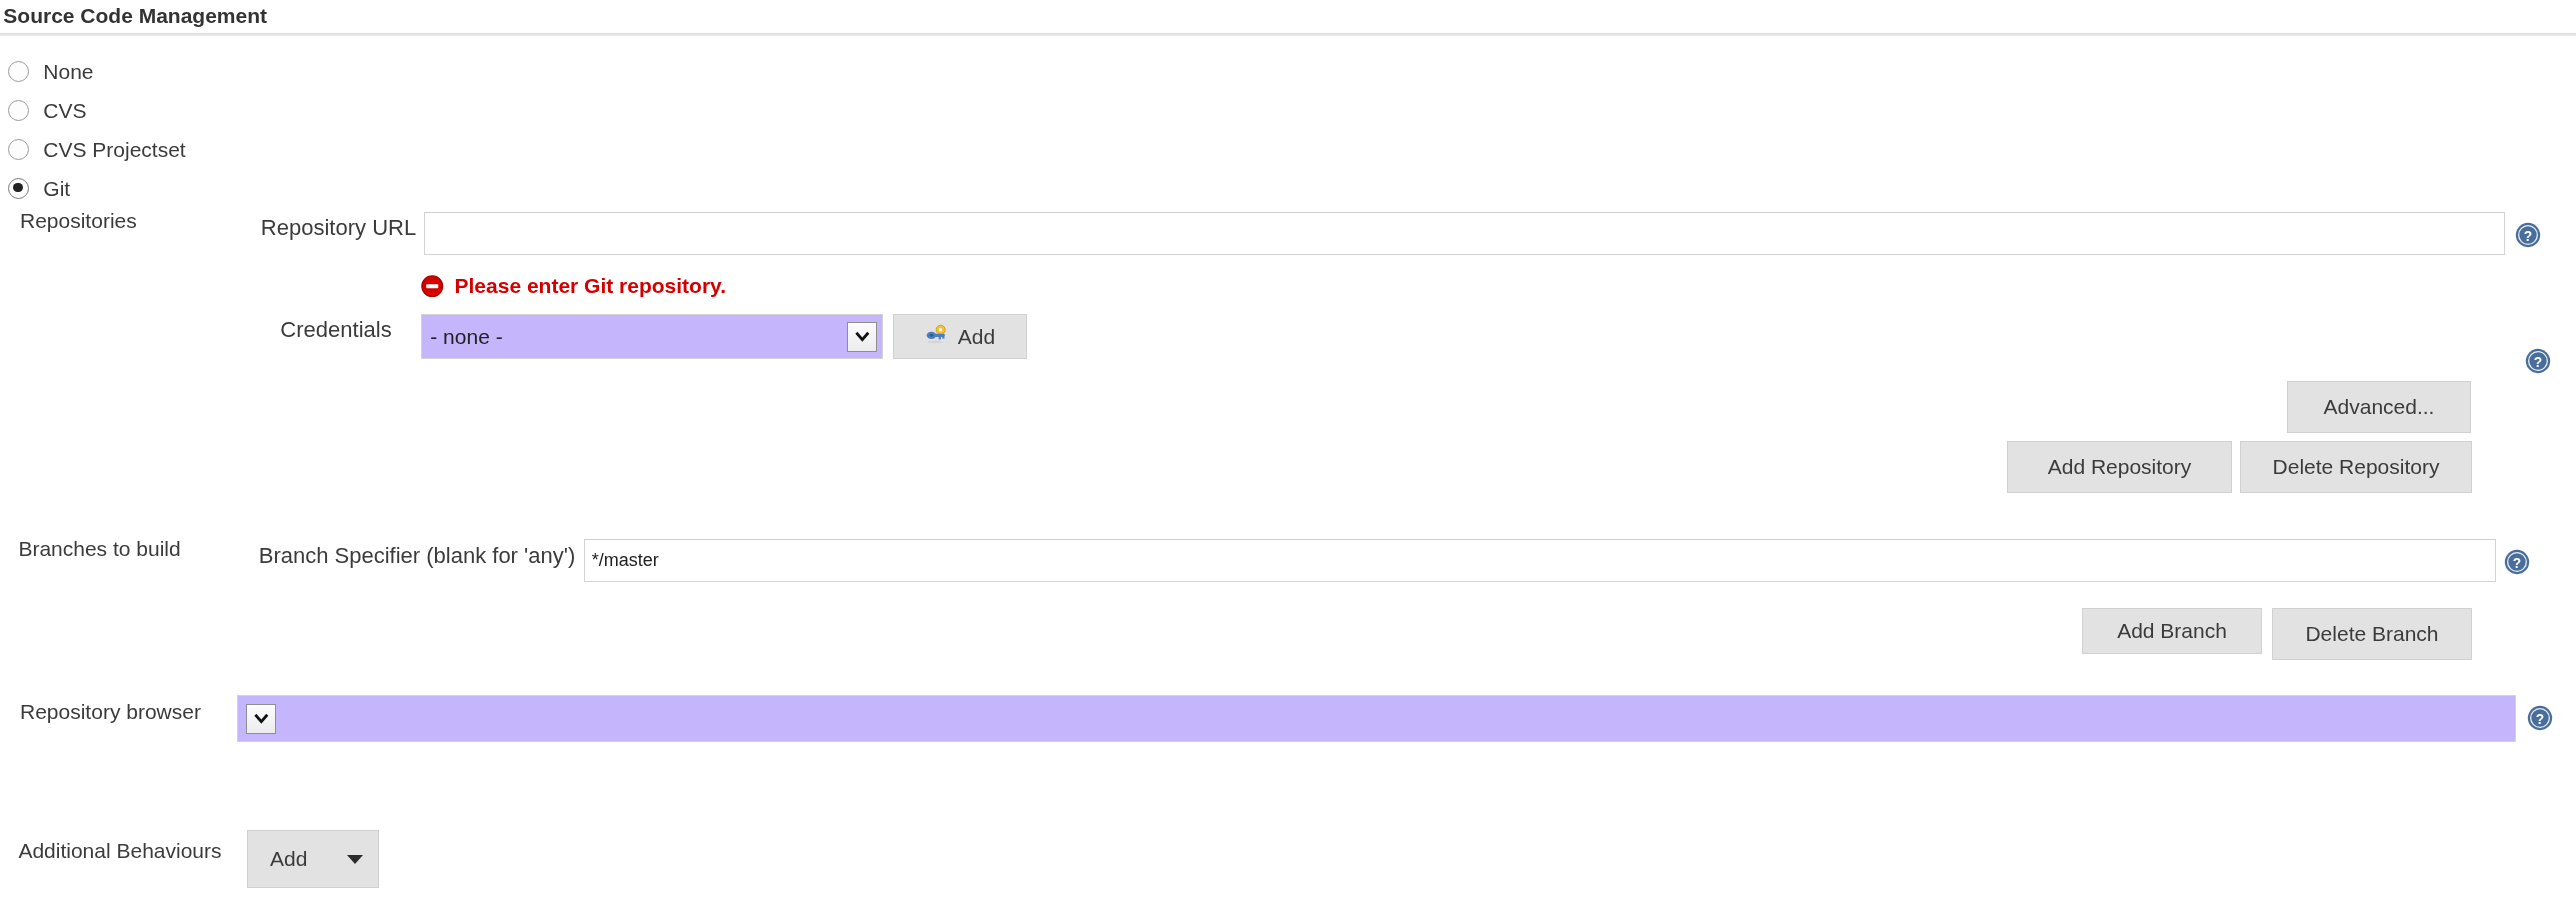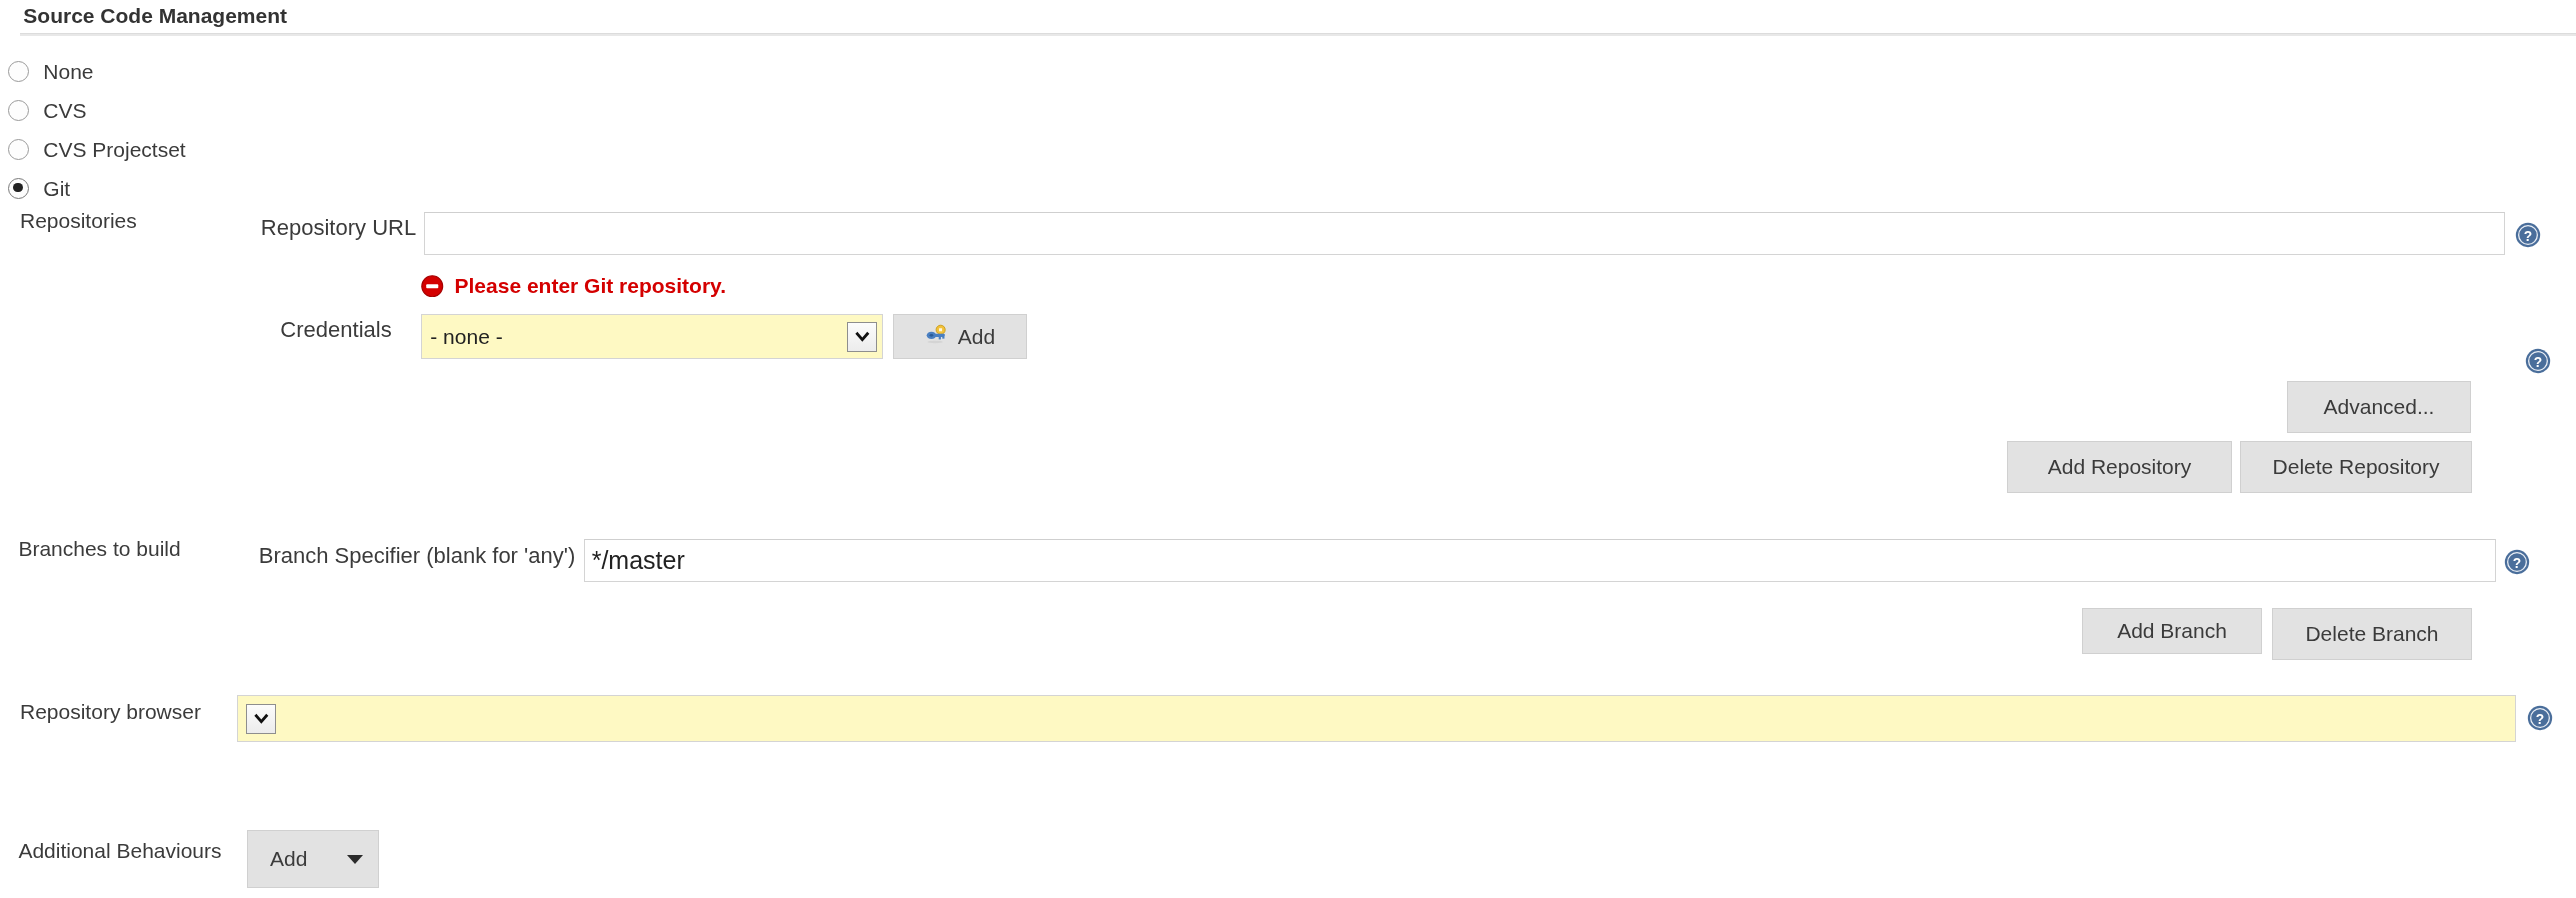--- a/index.html
+++ b/index.html
@@ -14,21 +14,20 @@
     overflow: hidden;
     font-size: 21px;
     color: #333333;
   }
 
   
   .section-header {
     position: absolute;
     left: 0; top: 0;
     width: 2576px;
-    padding-left: 20px;
   }
   .section-title {
     font-weight: bold;
     font-size: 21px;
     color: #333333;
     padding: 4.2px 0 5.8px 3.3px;
     line-height: 1.1;
   }
   .section-rule {
     height: 3.3px;
@@ -86,21 +85,21 @@
     text-align: center;
   }
 
   
   .text-input {
     position: absolute;
     background: #ffffff;
     border: 0.8px solid #d4d4d4;
     border-top-color: #cfcfcf;
     font-family: "Liberation Sans", sans-serif;
-    font-size: 25px;
+    font-size: 18px;
     color: #222222;
     padding: 3.3px 6.7px;
     outline: none;
   }
 
   
   .error-row {
     position: absolute;
     display: flex;
     align-items: center;
@@ -113,21 +112,21 @@
     margin-left: 11px;
     color: #d40000;
     font-weight: bold;
     font-size: 21px;
     white-space: nowrap;
   }
 
   
   .select-box {
     position: absolute;
-    background: #fef9c3;
+    background: #c4b5fd;
     border: 0.8px solid #d4d4d4;
     display: flex;
     align-items: center;
     padding-left: 8.3px;
   }
   .select-value {
     font-size: 21px;
     color: #222222;
     white-space: nowrap;
     flex: 1 1 auto;

